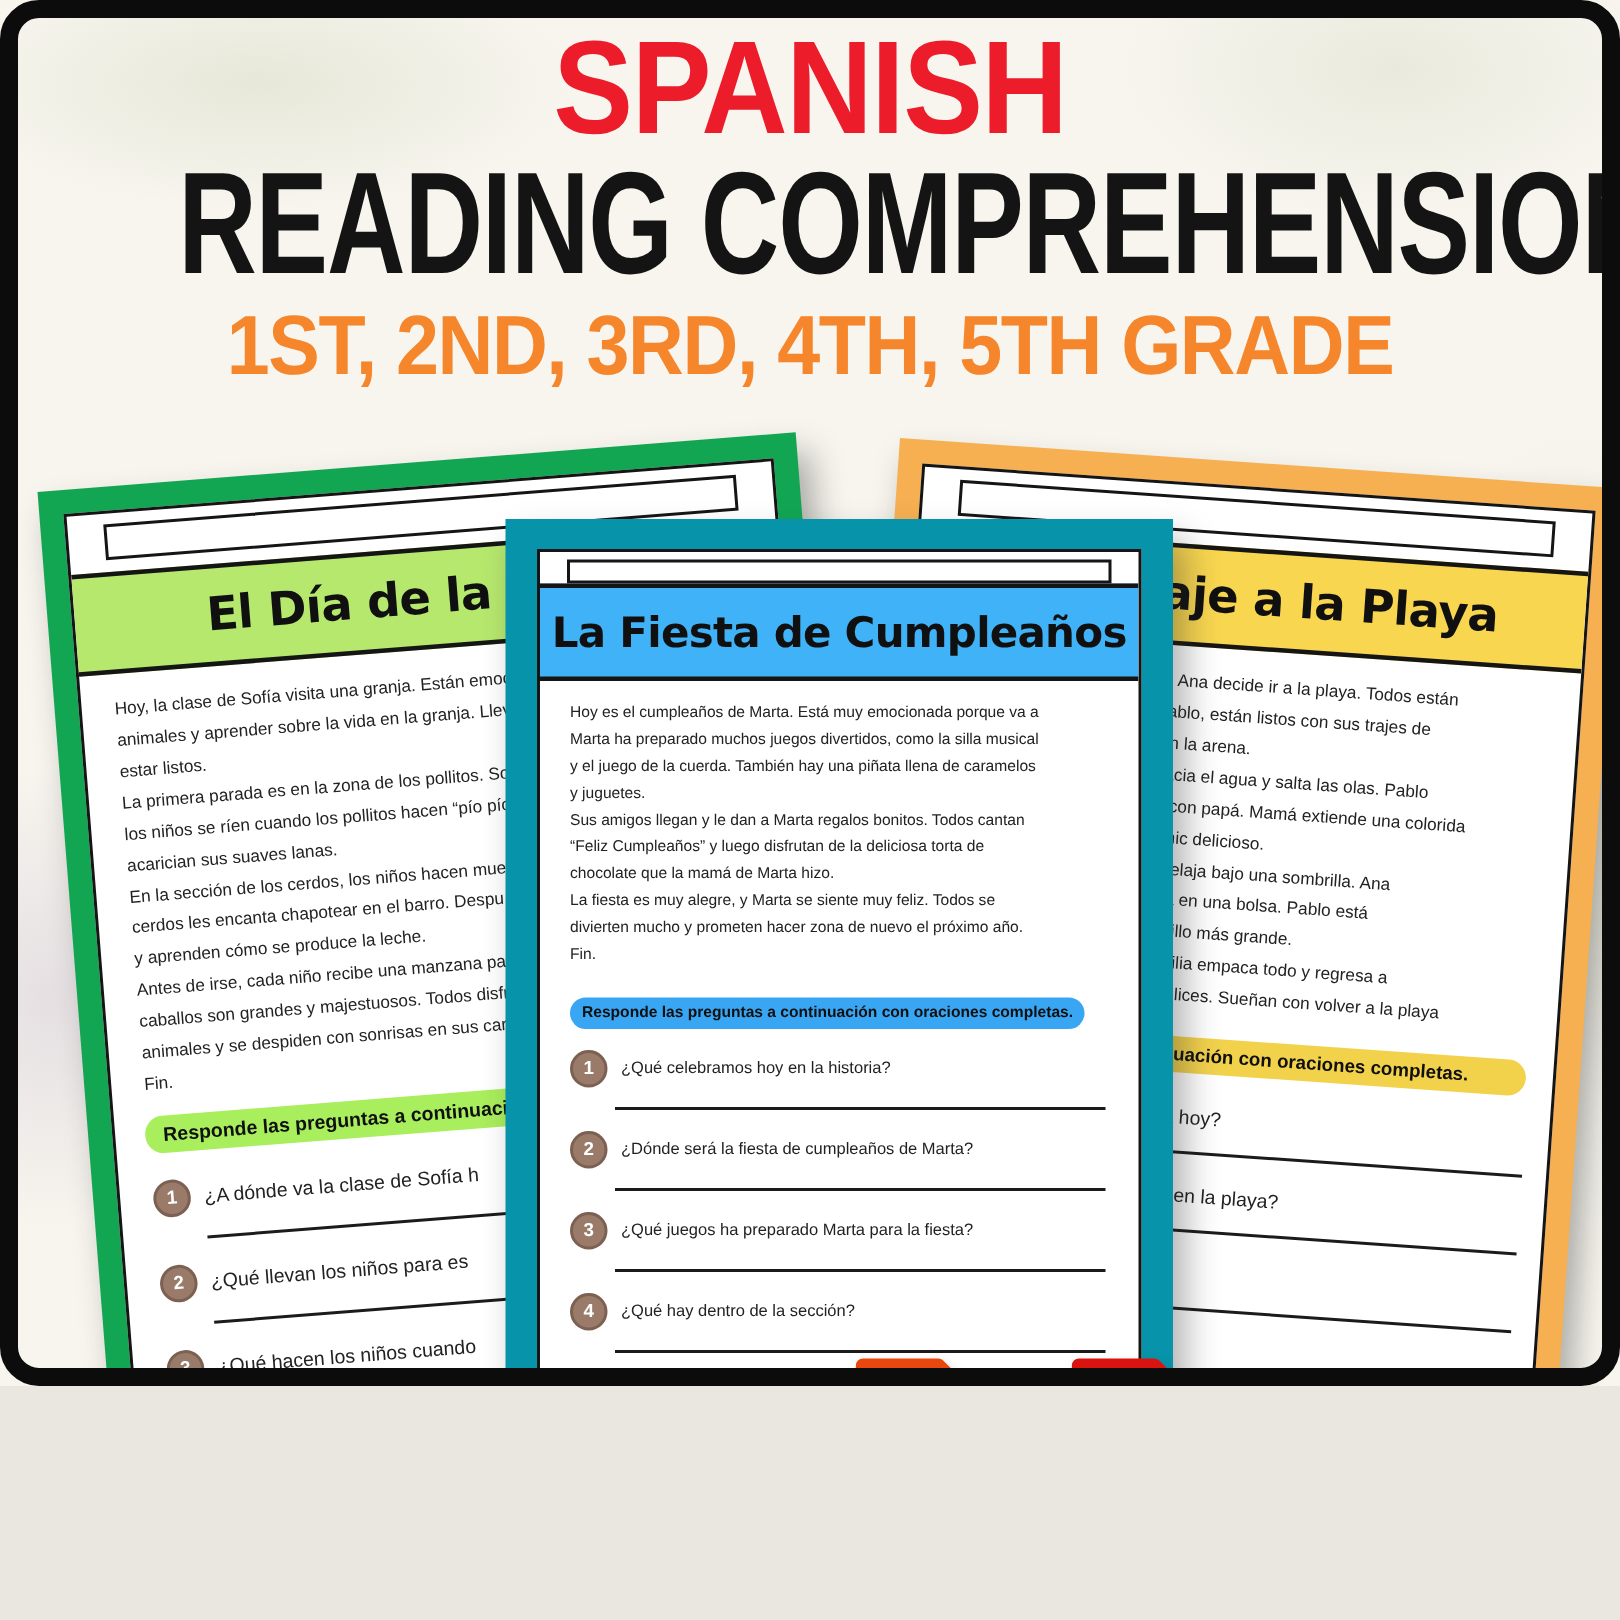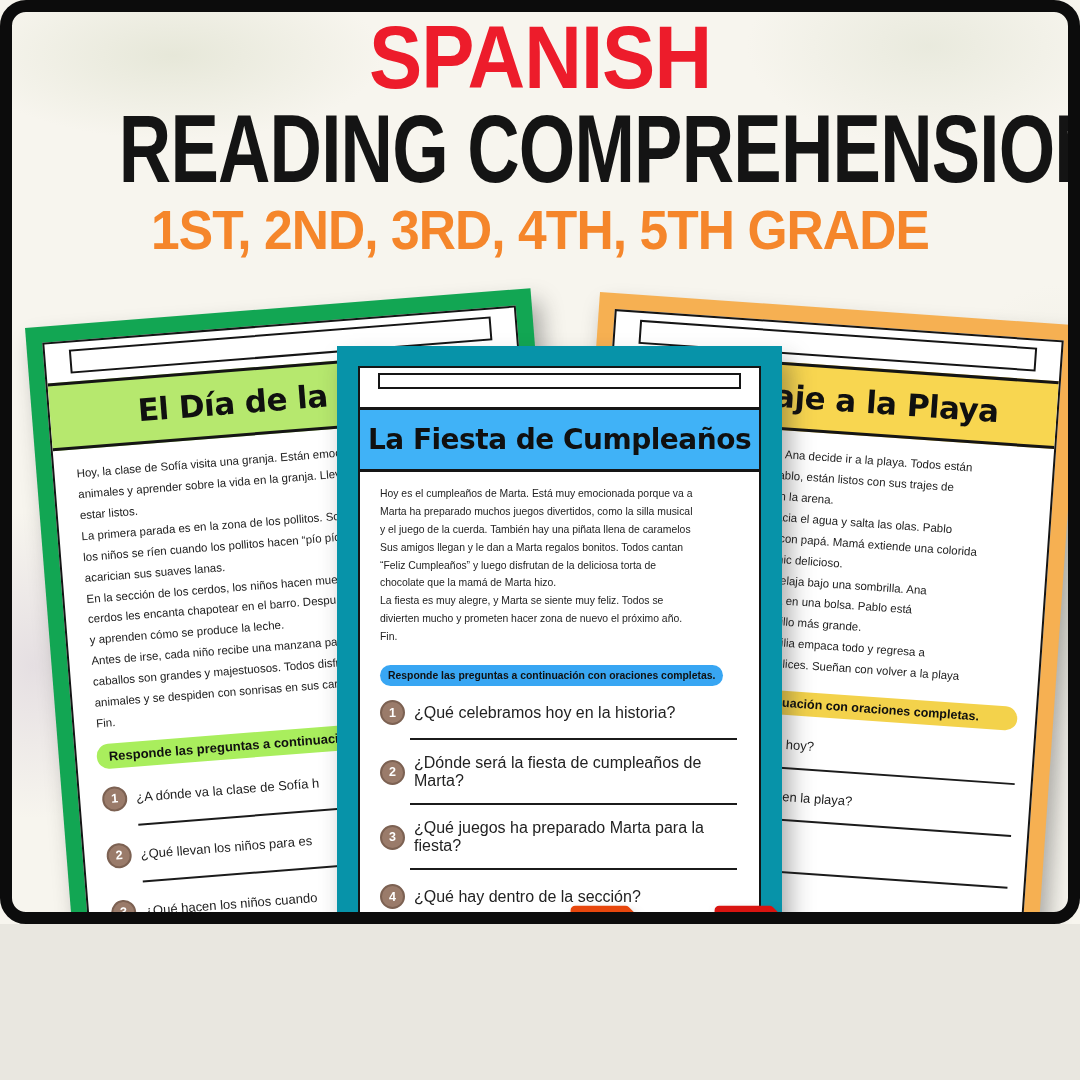--- a/index.html
+++ b/index.html
@@ -44,27 +44,27 @@
   .page-left .bline{font-size:11.5px;line-height:1.82;}
   .page-left .pill{font-size:13px;padding:5px 12px;margin:10px 0 0 20px;}
   .page-left .questions{padding:2px 14px 0 22px;}
   .page-left .q-row{margin-top:16px;}
   .page-left .q-text{font-size:13px;}
   .page-left .q-line{margin:14px 0 0 34px;}
 
   
   .page-center{left:337px;top:346px;width:403px;height:578px;padding:20px 21px 22px;box-sizing:content-box;z-index:3;}
   .page-center .name-strip{height:12px;margin:5px 18px 0;}
-  .page-center .title-band{margin-top:18px;font-size:28px;padding:13px 0;text-align:center;}
+  .page-center .title-band{margin-top:0;font-size:28px;padding:13px 0;text-align:center;}
   .page-center .body{padding:13px 14px 0 20px;}
   .page-center .bline{font-size:10.4px;line-height:1.72;}
   .page-center .pill{font-size:10.4px;padding:5px 8px;margin:19px 0 0 20px;}
   .page-center .questions{padding:0 20px 0 20px;}
   .page-center .q-row{margin-top:14px;}
-  .page-center .q-text{font-size:16px;}
+  .page-center .q-text{font-size:11px;}
   .page-center .q-line{margin:13px 2px 0 30px;}
 
   
   .page-right{left:600px;top:292px;width:450px;height:635px;padding:16px 16px 36px;box-sizing:content-box;
     transform:rotate(4deg);transform-origin:top left;z-index:1;}
   .page-right .name-strip{height:20px;margin:7px 24px 0;}
   .page-right .title-band{margin-top:8px;font-size:31px;padding:13px 58px 13px 0;text-align:right;}
   .page-right .body{padding:14px 0 0 114px;}
   .page-right .bline{font-size:11.5px;line-height:1.82;}
   .page-right .pill{display:block;font-size:12.5px;padding:5px 10px;margin:16px 18px 0 106px;text-align:center;}
@@ -177,20 +177,21 @@
   </div>
 
   <div class="page page-center" style="--accent: #0793a9; --band: #40b2f7; --pill: #38a6f3;">
     <div class="sheet">
       <div class="name-strip"></div>
       <div class="title-band">La Fiesta de Cumpleaños</div>
       <div class="body">
           <div class="bline">Hoy es el cumpleaños de Marta. Está muy emocionada porque va a</div>
           <div class="bline">Marta ha preparado muchos juegos divertidos, como la silla musical</div>
           <div class="bline">y el juego de la cuerda. También hay una piñata llena de caramelos</div>
+          <div class="bline">y juguetes.</div>
           <div class="bline">Sus amigos llegan y le dan a Marta regalos bonitos. Todos cantan</div>
           <div class="bline">“Feliz Cumpleaños” y luego disfrutan de la deliciosa torta de</div>
           <div class="bline">chocolate que la mamá de Marta hizo.</div>
           <div class="bline">La fiesta es muy alegre, y Marta se siente muy feliz. Todos se</div>
           <div class="bline">divierten mucho y prometen hacer zona de nuevo el próximo año.</div>
           <div class="bline">Fin.</div>
         </div>
       <div class="pill">Responde las preguntas a continuación con oraciones completas.</div>
       <div class="questions">
           <div class="q-row">

